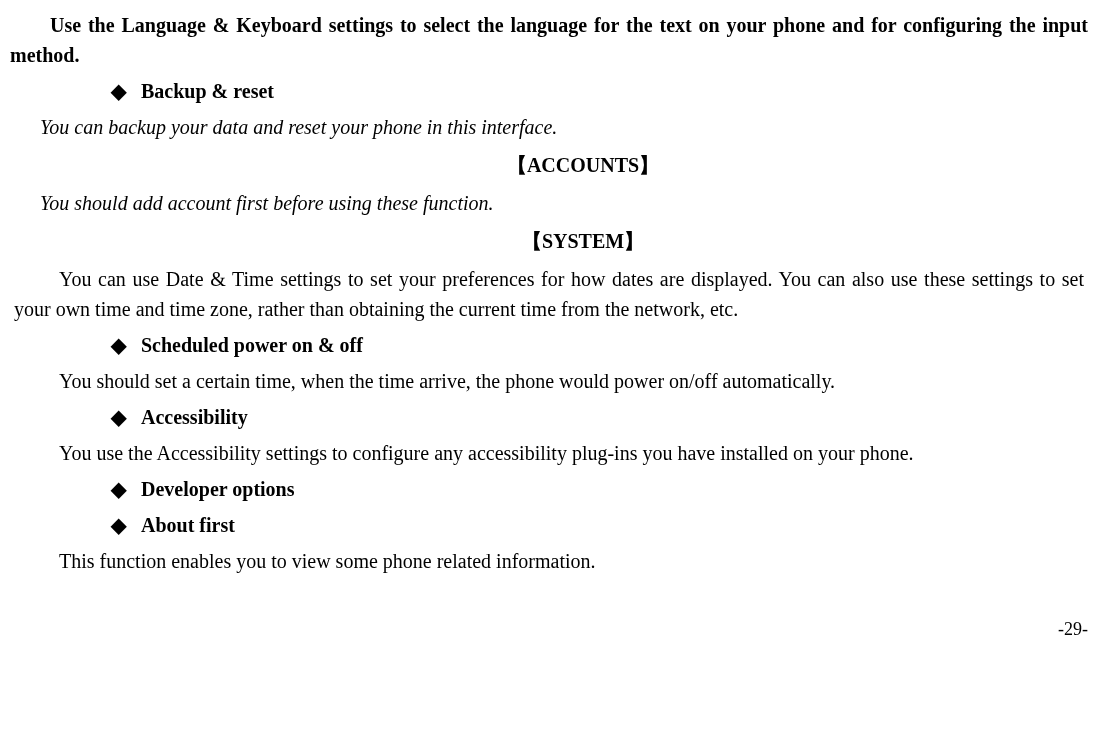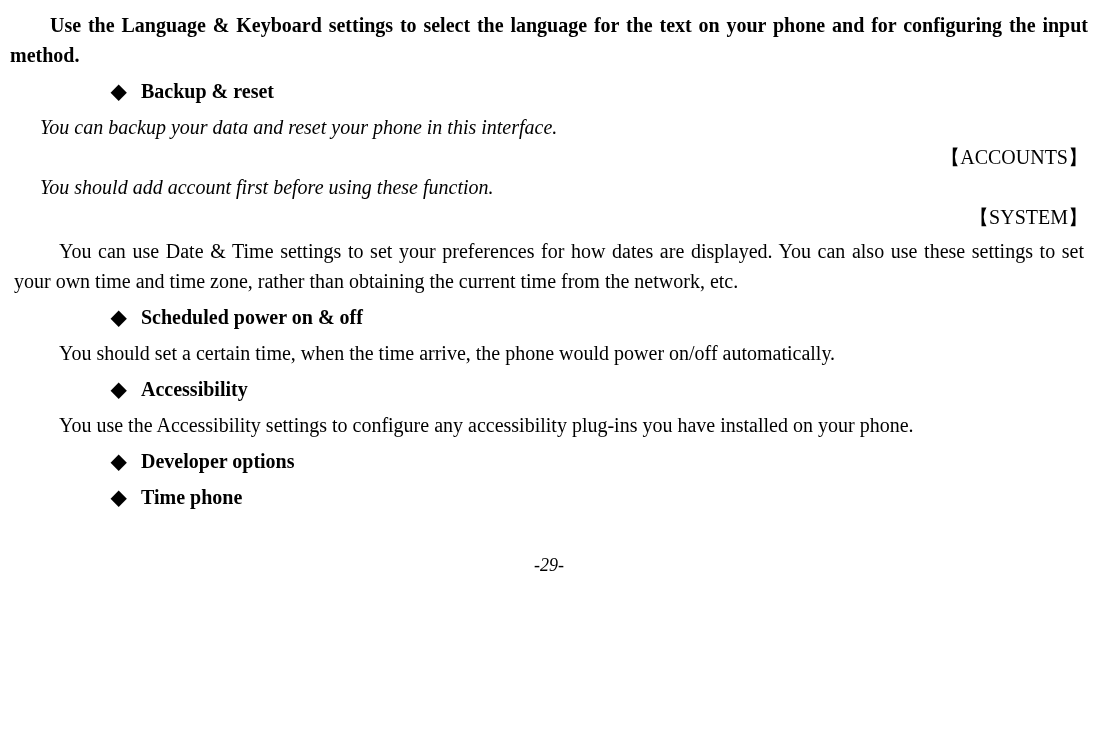--- a/index.html
+++ b/index.html
@@ -30,34 +30,33 @@
       padding-left: 95px;
       font-weight: bold;
       text-align: left;
     }
     .diamond {
       display: inline-block;
       width: 30px;
       text-align: left;
     }
     .bracket-line {
-      margin: 0;
+      margin: 8px;
       padding-left: 68px;
-      font-weight: normal;
-      text-align: right;
+      font-weight: bold;
+      text-align: center;
     }
     .body-indent {
       text-indent: 45px;
       margin: 4px;
     }
     .page-num {
-      text-align: center;
+      text-align: right;
       margin-top: 40px;
       font-size: 18px;
-      font-style: italic;
     }
   </style>
 </head>
 <body>
 
 <div class="content">
   <p class="para-first">Use the Language &amp; Keyboard settings to select the language for the text on your phone and for configuring the input method.</p>
 
   <p class="bullet-line"><span class="diamond">◆</span><span>Backup &amp; reset</span></p>
   <p class="para-body">You can backup your data and reset your phone in this interface.</p>
@@ -70,16 +69,17 @@
   <p class="body-indent">You can use Date &amp; Time settings to set your preferences for how dates are displayed. You can also use these settings to set your own time and time zone, rather than obtaining the current time from the network, etc.</p>
 
   <p class="bullet-line"><span class="diamond">◆</span><span>Scheduled power on &amp; off</span></p>
   <p class="body-indent">You should set a certain time, when the time arrive, the phone would power on/off automatically.</p>
 
   <p class="bullet-line"><span class="diamond">◆</span><span>Accessibility</span></p>
   <p class="body-indent">You use the Accessibility settings to configure any accessibility plug-ins you have installed on your phone.</p>
 
   <p class="bullet-line"><span class="diamond">◆</span><span>Developer options</span></p>
 
-  <p class="bullet-line"><span class="diamond">◆</span><span>Time phone</span></p>
+  <p class="bullet-line"><span class="diamond">◆</span><span>About first</span></p>
+  <p class="body-indent">This function enables you to view some phone related information.</p>
 
   <p class="page-num">-29-</p>
 </div>
 
 </body></html>

